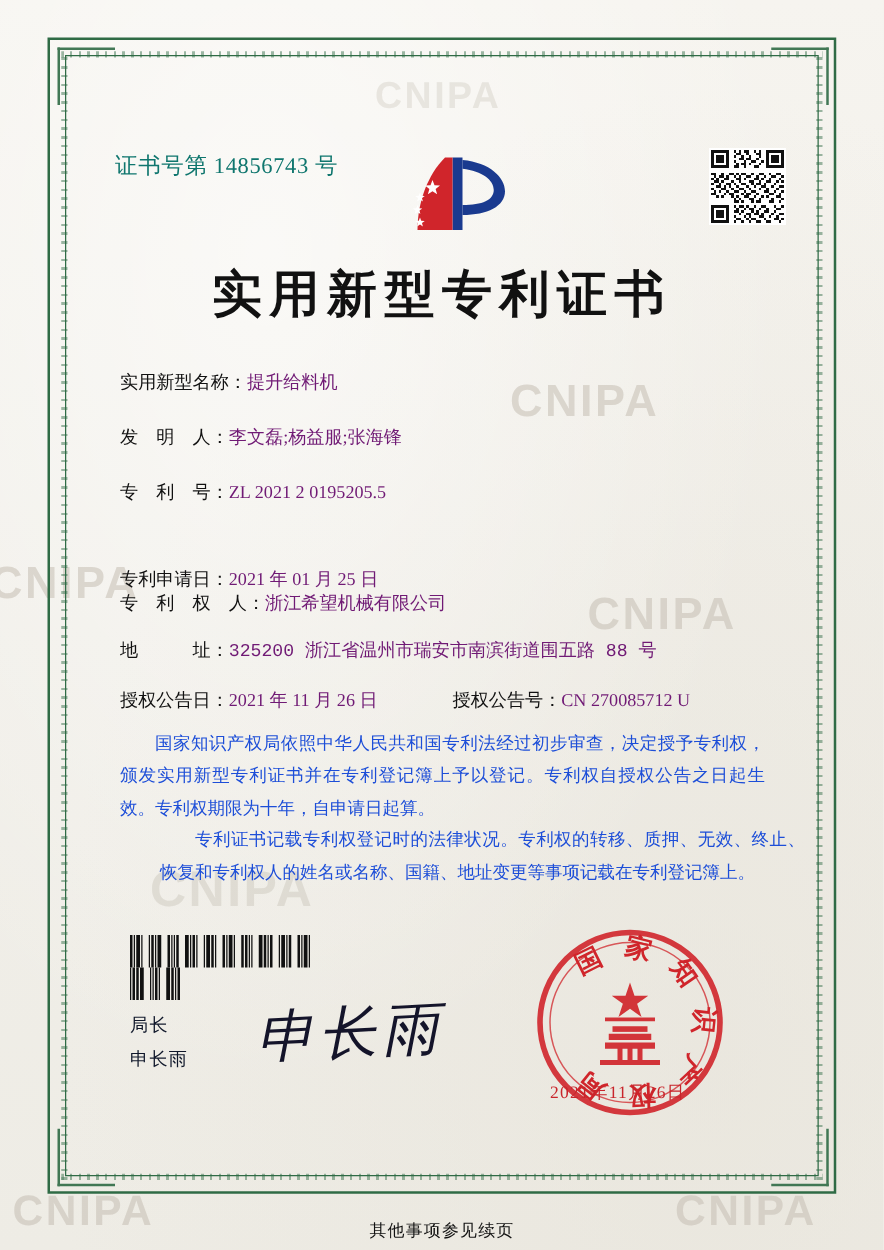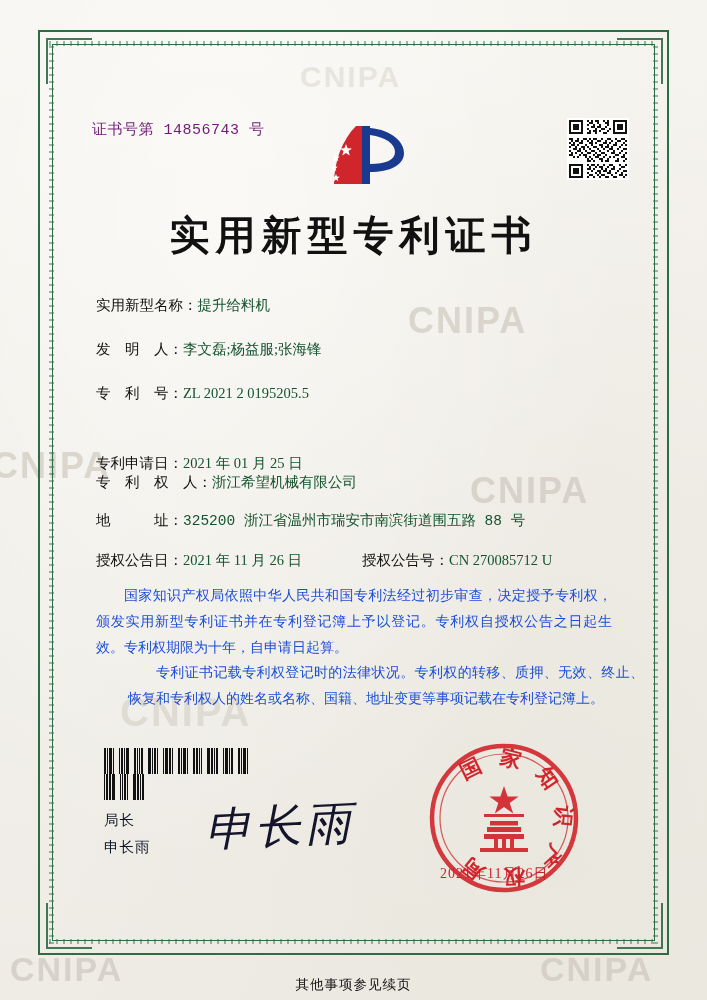--- a/index.html
+++ b/index.html
@@ -93,24 +93,23 @@
   .wm-3 { left: -8px;  top: 445px; font-size: 36px; }
   .wm-4 { left: 10px;  top: 950px; font-size: 34px; }
   .wm-5 { left: 540px; top: 950px; font-size: 34px; }
   .wm-6 { left: 120px; top: 690px; font-size: 40px; color: rgba(198,192,180,0.42); }
   .wm-7 { left: 300px; top: 60px;  font-size: 30px; color: rgba(200,194,182,0.35); }
 
   
   .cert-no {
     position: absolute;
     left: 92px; top: 120px;
-    font-size: 15px;
-    color: #701a75;
+    font-size: 18px;
+    color: #0f766e;
     letter-spacing: 0.5px;
-    font-family: Liberation Mono, monospace;
   }
 
   
   #logo {
     position: absolute;
     left: 300px; top: 120px;
     width: 110px; height: 72px;
   }
 
   
@@ -139,21 +138,21 @@
     font-size: 14.5px;
     color: #111;
     white-space: nowrap;
   }
   .field .lbl {
     display: inline-block;
     color: #111;
   }
   .field .val {
     display: inline-block;
-    color: #14532d;
+    color: #701a75;
     text-align: right;
   }
   .f1 { left: 96px; top: 296px; }
   .f2 { left: 96px; top: 340px; }
   .f3 { left: 96px; top: 384px; }
   .f4 { left: 96px; top: 429px; margin-top: 25px; }
   .f5 { left: 96px; top: 473px; }
   .f6 { left: 96px; top: 511px; font-family: Liberation Mono, monospace; }
   .f7 { left: 96px; top: 551px; }
   .f8 { left: 362px; top: 551px; }   

